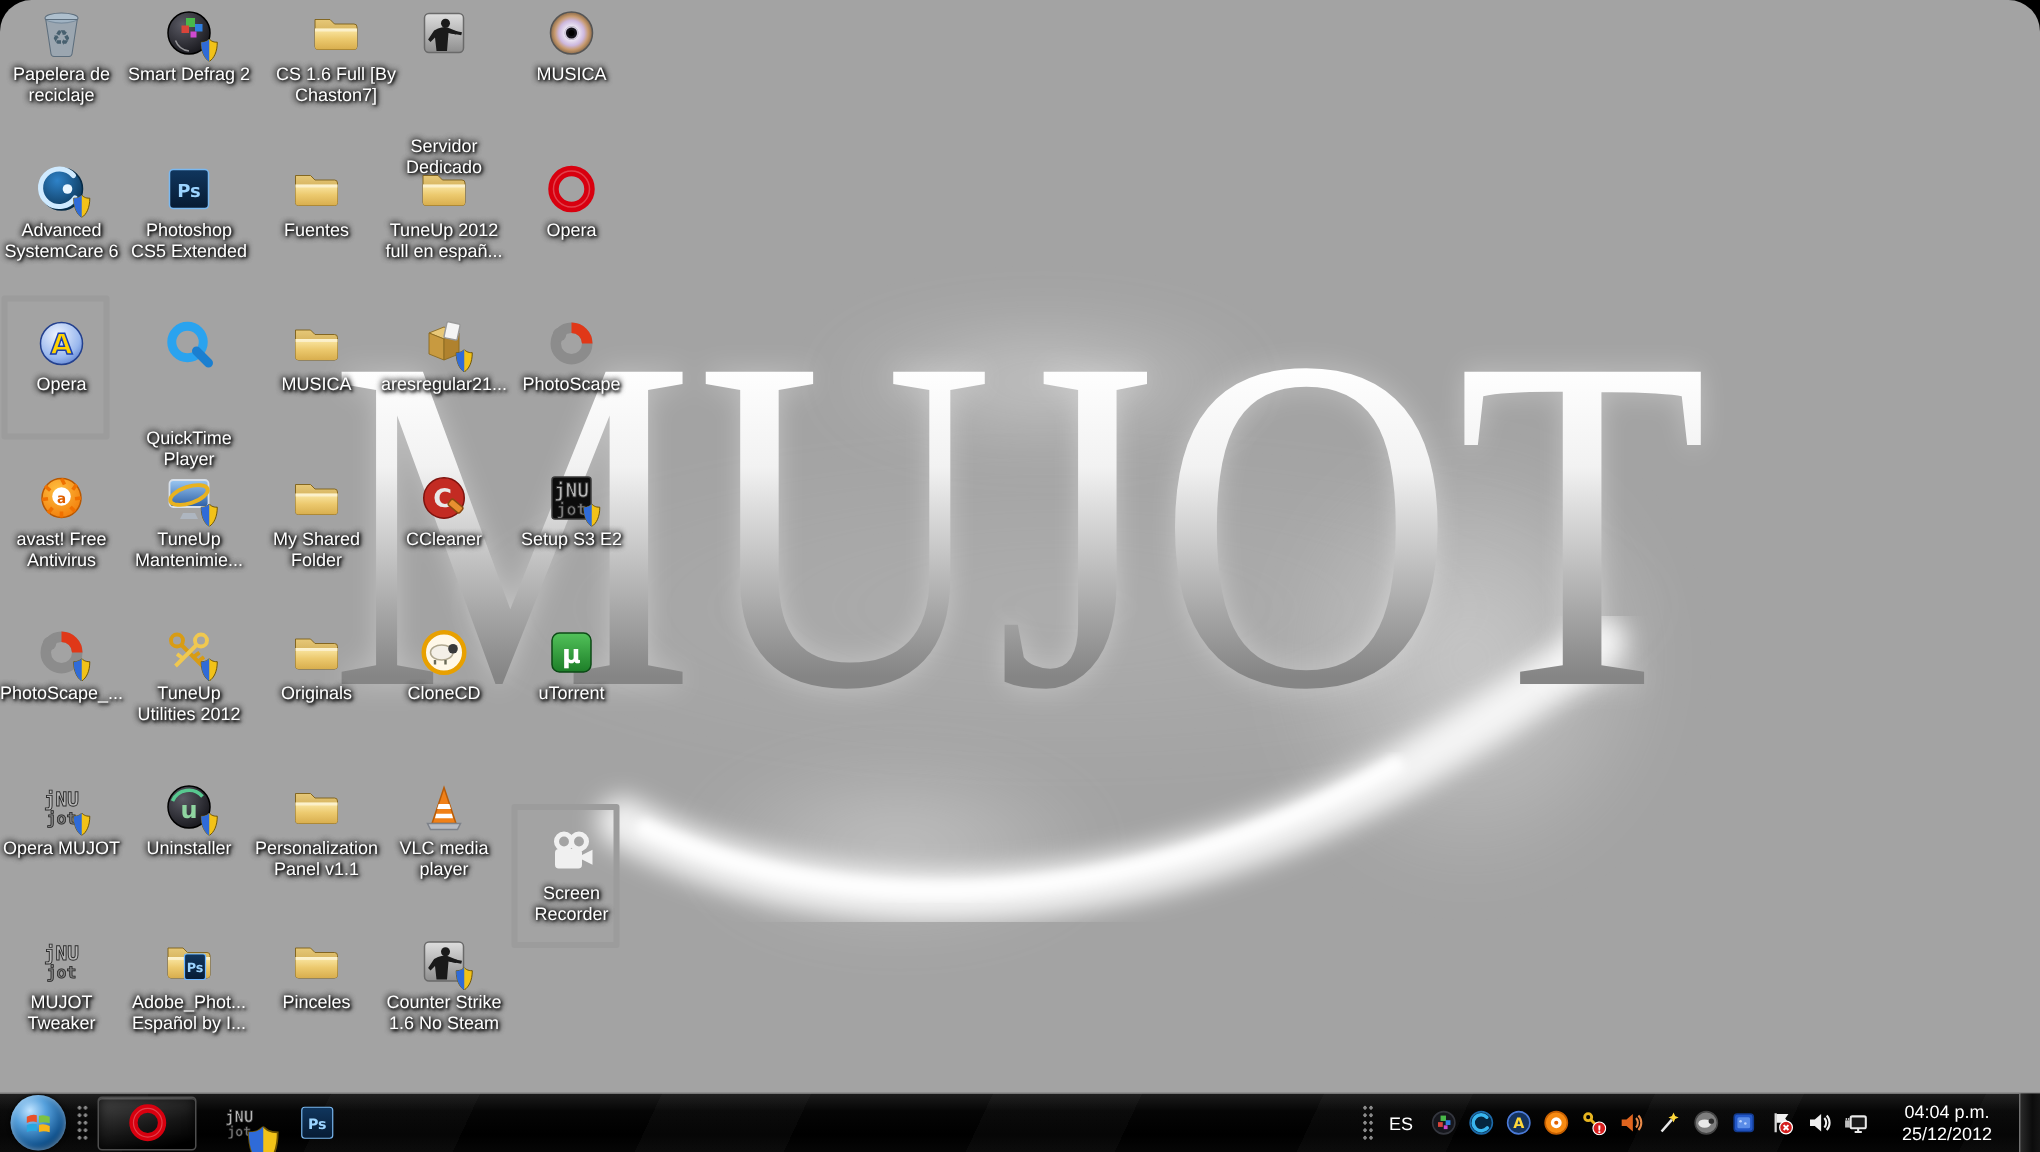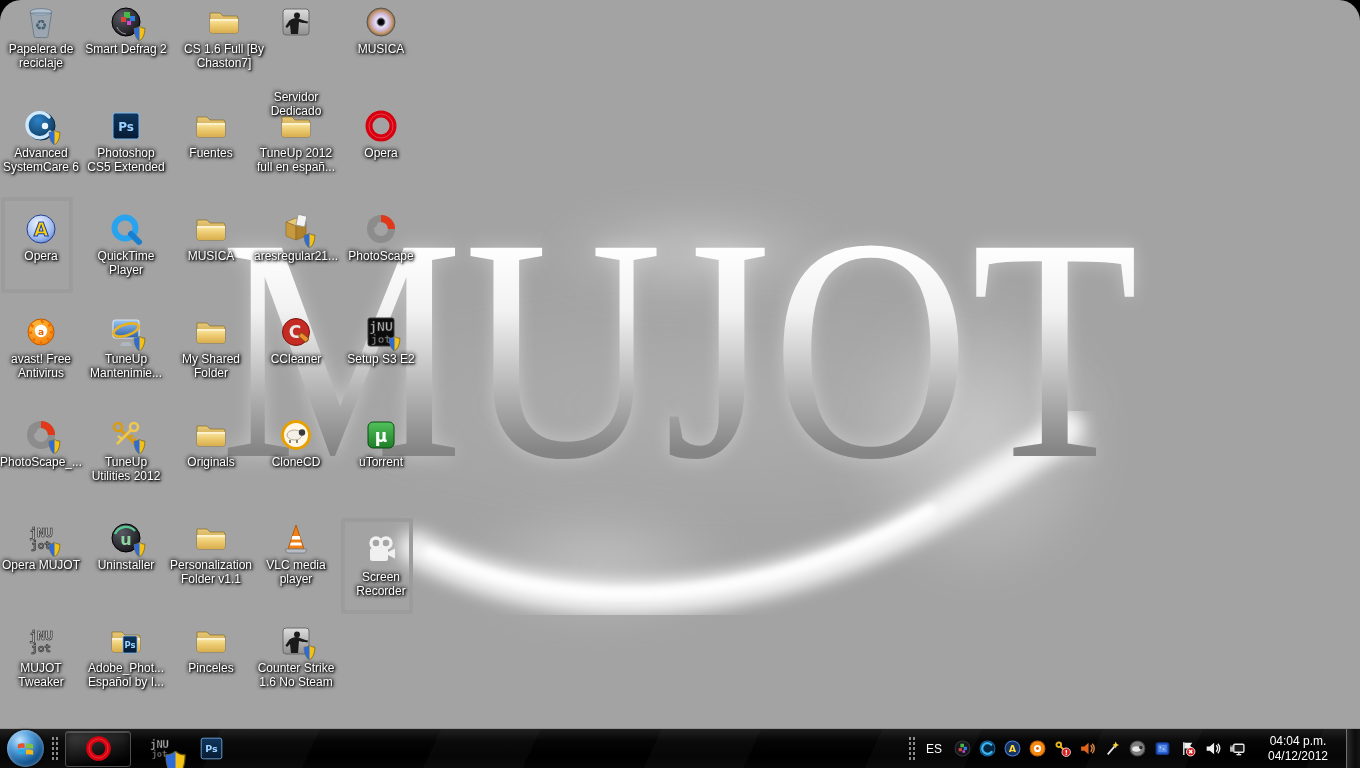--- a/index.html
+++ b/index.html
@@ -254,21 +254,21 @@
     </div>
     <div class="cell selected" style="left: -1px; top: 209px;">
       <div class="ic">
         <svg viewBox="0 0 34 34">
           <circle cx="17" cy="17" r="14" fill="url(#gAres)" stroke="#23408e"></circle>
           <text x="17" y="24" font-size="19" font-weight="bold" text-anchor="middle" fill="#ffd200" stroke="#1a3fae" stroke-width="1" font-family="DejaVu Sans">A</text>
         </svg>
       </div>
       <div class="lbl">Opera</div>
     </div>
-    <div class="cell" style="left: 84px; top: 209px;">
+    <div class="cell" style="left: 84px; top: 209px; gap: 36px;">
       <div class="ic">
         <svg viewBox="0 0 34 34">
           <circle cx="16" cy="16" r="10.5" fill="none" stroke="#2aa3ef" stroke-width="6"></circle>
           <path d="M22 22 L30 30" stroke="#1b7fd0" stroke-width="6" stroke-linecap="round"></path>
         </svg>
       </div>
       <div class="lbl">QuickTime Player</div>
     </div>
     <div class="cell" style="left: 169px; top: 209px;">
       <div class="ic">
@@ -473,34 +473,34 @@
       <div class="lbl">Uninstaller</div>
     </div>
     <div class="cell" style="left: 169px; top: 518px;">
       <div class="ic">
         <svg viewBox="0 0 34 34">
           <path d="M3 8 h10 l3 3 h13 a2 2 0 0 1 2 2 v13 a2 2 0 0 1 -2 2 H5 a2 2 0 0 1 -2 -2 Z" fill="url(#gFoldBack)" stroke="#7c5e16" stroke-width=".6"></path>
           <path d="M3 14 h28 v12 a2 2 0 0 1 -2 2 H5 a2 2 0 0 1 -2 -2 Z" fill="url(#gFoldFront)"></path>
           <path d="M3 14 h28 v2 H3 Z" fill="rgba(255,255,255,.45)"></path>
         </svg>
       </div>
-      <div class="lbl">Personalization Folder v1.1</div>
+      <div class="lbl">Personalization Panel v1.1</div>
     </div>
     <div class="cell" style="left: 254px; top: 518px;">
       <div class="ic">
         <svg viewBox="0 0 34 34">
           <path d="M17 4 L25 28 H9 Z" fill="#f08018" stroke="#b85c08"></path>
           <path d="M13.4 15 h7.2 l1 3.4 h-9.2Z" fill="#fff"></path>
           <path d="M11.8 21.5 h10.4 l.8 3 h-12Z" fill="#fff"></path>
           <path d="M6 28 h22 l-2 4 H8Z" fill="#b8bcc4" stroke="#7e828a"></path>
         </svg>
       </div>
       <div class="lbl">VLC media player</div>
     </div>
-    <div class="cell selected" style="left: 339px; top: 530px; justify-content: space-between;">
+    <div class="cell selected" style="left: 339px; top: 548px; justify-content: space-between;">
       <div class="ic">
         <svg viewBox="0 0 34 34">
           <circle cx="12" cy="10" r="5" fill="none" stroke="#f0f0f0" stroke-width="3.4"></circle>
           <circle cx="22" cy="10" r="5" fill="none" stroke="#f0f0f0" stroke-width="3.4"></circle>
           <rect x="6" y="15" width="18" height="13" rx="2.5" fill="#f0f0f0"></rect>
           <path d="M24 19 l7 -3.5 v10 l-7 -3.5Z" fill="#f0f0f0"></path>
         </svg>
       </div>
       <div class="lbl">Screen Recorder</div>
     </div>
@@ -682,16 +682,16 @@
           <rect x="4.5" y="4" width="9.5" height="7.5" rx="1" fill="#1a1a1a" stroke="#e8e8e8" stroke-width="1.3"></rect>
           <path d="M7 13.8 h4.5" stroke="#e8e8e8" stroke-width="1.3"></path>
           <path d="M9.2 11.5 v2.3" stroke="#e8e8e8" stroke-width="1.3"></path>
           <rect x="1" y="6.5" width="3" height="4.5" fill="#bdbdbd"></rect>
           <path d="M1.8 5 v1.5 M3.2 5 v1.5" stroke="#bdbdbd" stroke-width=".9"></path>
         </svg>
       </span>
     </div>
   <div class="clock">
     <div>04:04 p.m.</div>
-    <div>04/12/2012</div>
+    <div>25/12/2012</div>
   </div>
   <div class="show-desktop"></div>
 </div>
 
 </body></html>

